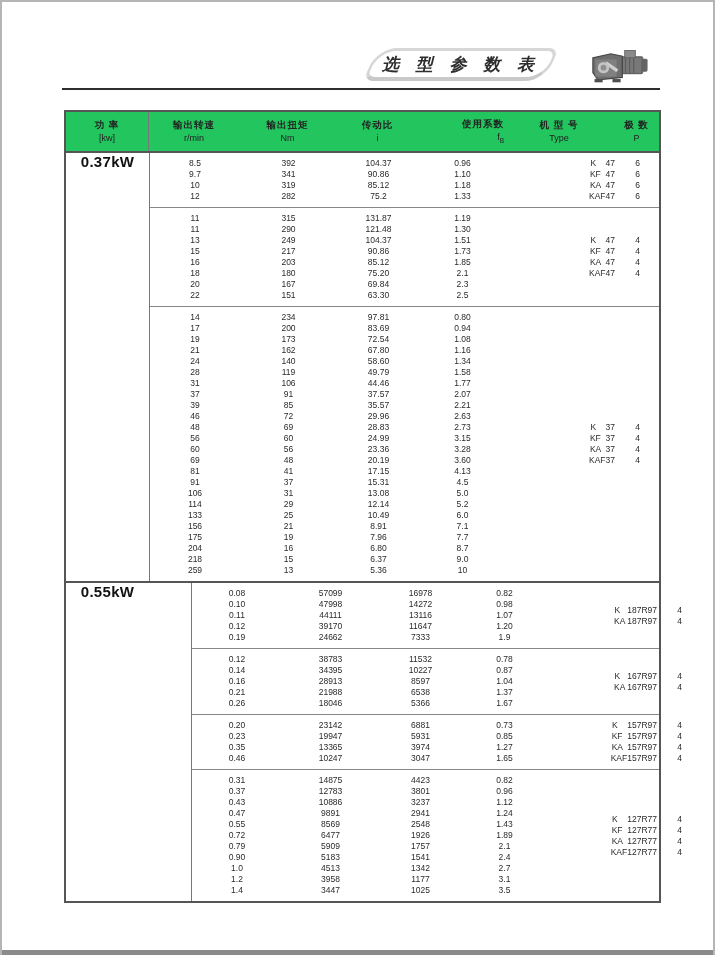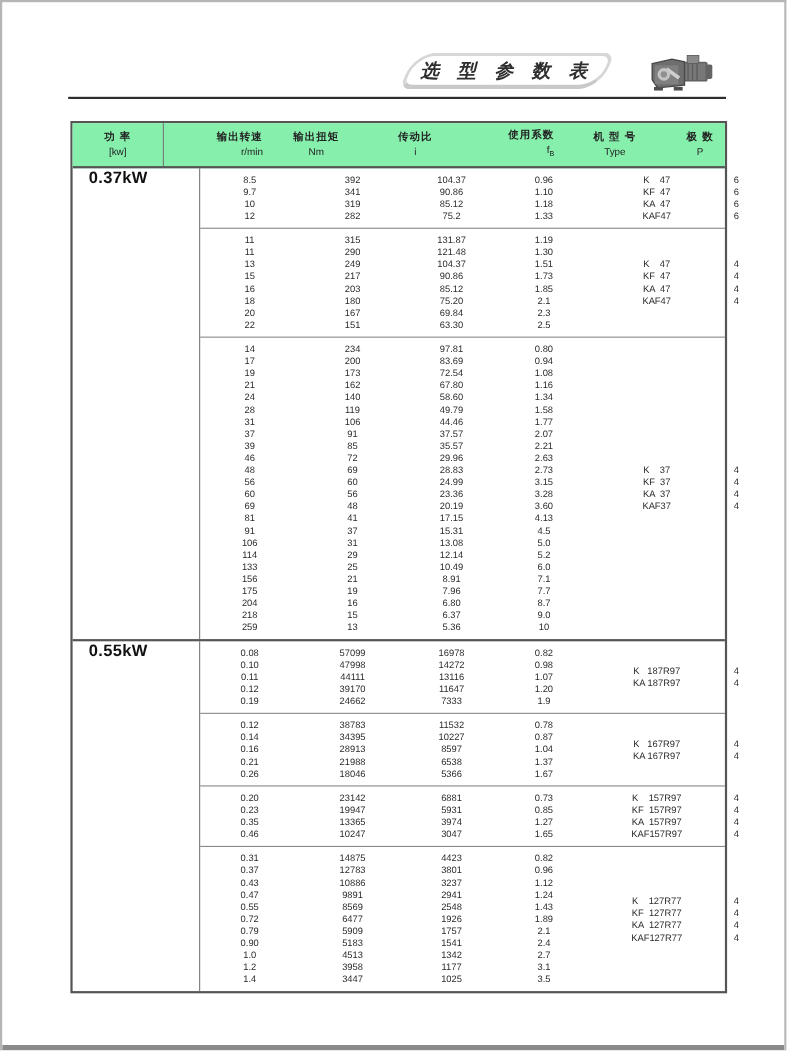--- a/index.html
+++ b/index.html
@@ -22,50 +22,50 @@
     letter-spacing:6px;color:#2e2e2e;white-space:nowrap;
   }
   .motor-img{position:absolute;left:586px;top:44px;}
   .header-rule{position:absolute;left:60px;top:86px;width:598px;height:2px;background:#2e2e2e;}
   
   .sel-table{
     position:absolute;left:62px;top:108px;width:593px;
     border:2px solid #555;box-sizing:content-box;background:#fff;
   }
   .thead{
-    display:flex;background:#86efac;border-bottom:2px solid #555;
+    display:flex;background:#22c55e;border-bottom:2px solid #555;
     height:39px;align-items:center;text-align:center;
   }
   .hc{display:flex;flex-direction:column;justify-content:center;height:100%;box-sizing:border-box;}
   .hc .hl1{font-size:9.5px;font-weight:bold;letter-spacing:1px;line-height:14px;}
   .hc .hl2{font-size:9px;line-height:13px;}
   .col-power{width:83px;border-right:1px solid #777;}
-  .col-speed{width:90px;align-items:flex-end;}
+  .col-speed{width:90px;}
   .col-torque{width:97px;}
   .col-ratio{width:83px;}
   .col-factor{width:85px;text-align:right;}
   .col-type{width:110px;}
   .col-poles{width:45px;}
   sub{font-size:6.5px;}
   
   .section{display:flex;}
-  .section-sep{border-top:2px solid #555;}
+  .section-sep{border-top:2px solid #555;gap:42px;}
   .power-label{
     width:83px;box-sizing:border-box;padding-top:0;text-align:center;
     font-weight:bold;font-size:15px;letter-spacing:0.3px;color:#111;
   }
-  .blocks{flex:1;border-left:1px solid #777;margin-left:32px;}
+  .blocks{flex:1;border-left:1px solid #777;}
   .block{position:relative;padding:5px 0;}
   .block-sep{border-top:1px solid #888;}
   .row{display:flex;height:11px;line-height:11px;}
   .cell{font-size:8.5px;text-align:center;color:#2a2a2a;}
   .c0{width:90px;}.c1{width:97px;}.c2{width:83px;}.c3{width:85px;}
   .overlay{position:absolute;top:0;bottom:0;display:flex;flex-direction:column;justify-content:center;}
   .type-col{left:355px;width:110px;}
-  .tline{height:11px;line-height:11px;font-size:8.5px;white-space:pre;text-align:center;padding-left:10px;color:#2a2a2a;}
+  .tline{height:11px;line-height:11px;font-size:8.5px;white-space:pre;text-align:right;padding-left:10px;color:#2a2a2a;}
   .poles-col{left:465px;width:45px;}
   .pline{height:11px;line-height:11px;font-size:8.5px;text-align:center;color:#2a2a2a;}
 </style>
 </head>
 <body>
 
 <div class="page">
 
   <div class="ribbon">
     <span class="ribbon-text">选 型 参 数 表</span>

